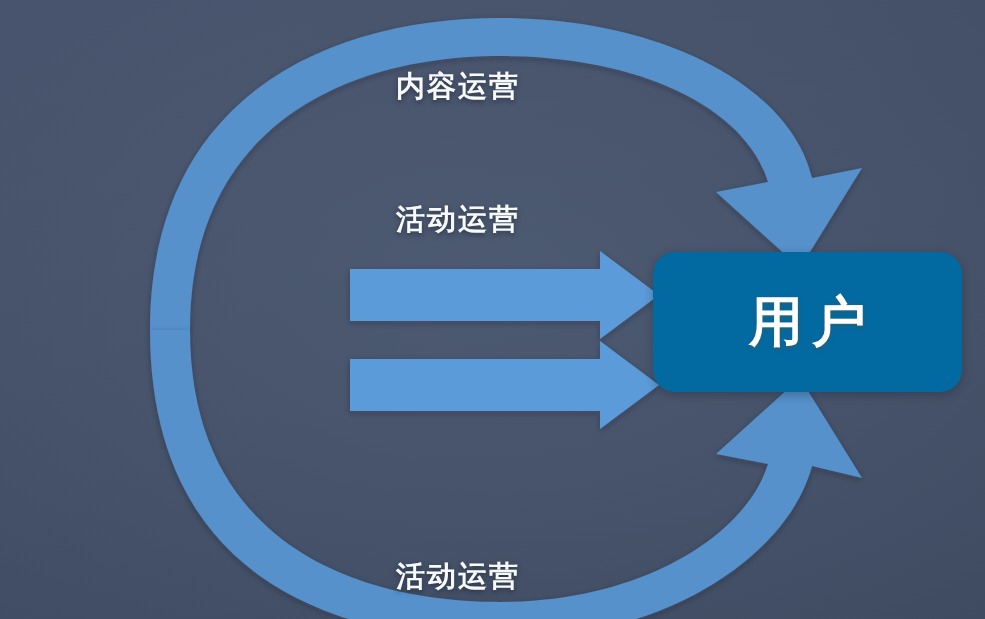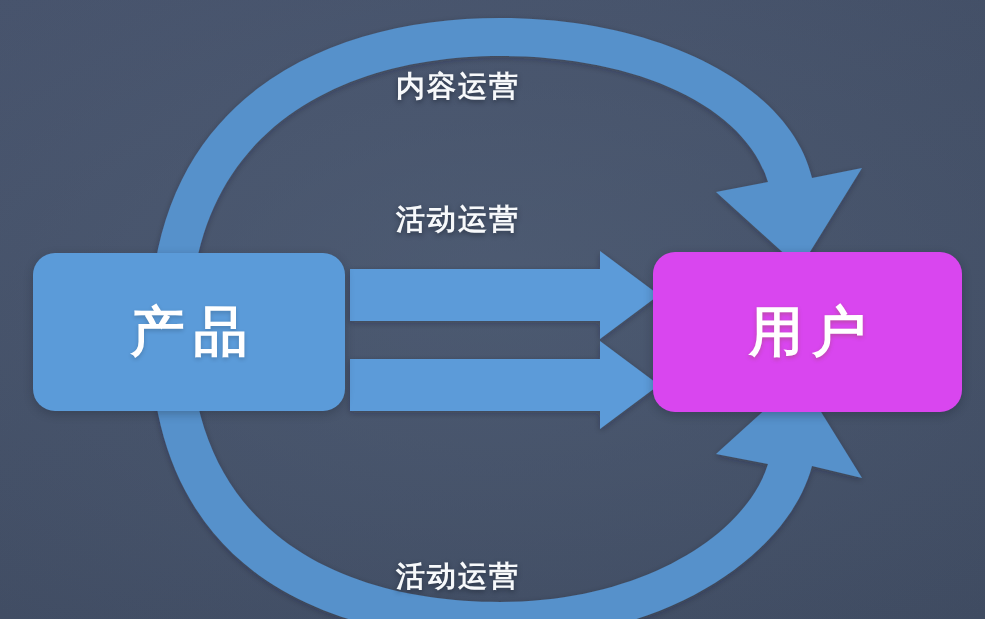--- a/index.html
+++ b/index.html
@@ -59,22 +59,22 @@
     top: 253px;
     width: 312px;
     height: 158px;
     background: #5b9bd9;
     box-shadow: 0 3px 10px rgba(20,28,40,0.28);
   }
   #user-box {
     left: 653px;
     top: 252px;
     width: 309px;
-    height: 160px;
-    background: #d946ef;
+    height: 140px;
+    background: #0369a1;
     box-shadow: 0 3px 10px rgba(20,28,40,0.30);
   }
   #user-box .node-label {
     text-shadow: 0 2px 4px rgba(120,80,0,0.30);
   }
 
   .flow-label {
     position: absolute;
     z-index: 4;
     color: #f7f9fb;
@@ -132,23 +132,20 @@
 
     <g filter="url(#soft-shadow)">
       <path d="M 350 269 L 600 269 L 600 251 L 659 295 L 600 339 L 600 321 L 350 321 Z" fill="#5b9bd9"></path>
     </g>
 
     <g filter="url(#soft-shadow)">
       <path d="M 350 359 L 600 359 L 600 341 L 659 385 L 600 429 L 600 411 L 350 411 Z" fill="#5b9bd9"></path>
     </g>
   </svg>
 
-  <div id="product-box" class="node-box">
-    <span class="node-label">产品</span>
-  </div>
 
   <div id="user-box" class="node-box">
     <span class="node-label">用户</span>
   </div>
 
   <div id="label-content" class="flow-label">内容运营</div>
 
   <div id="label-activity" class="flow-label">活动运营</div>
 
 

